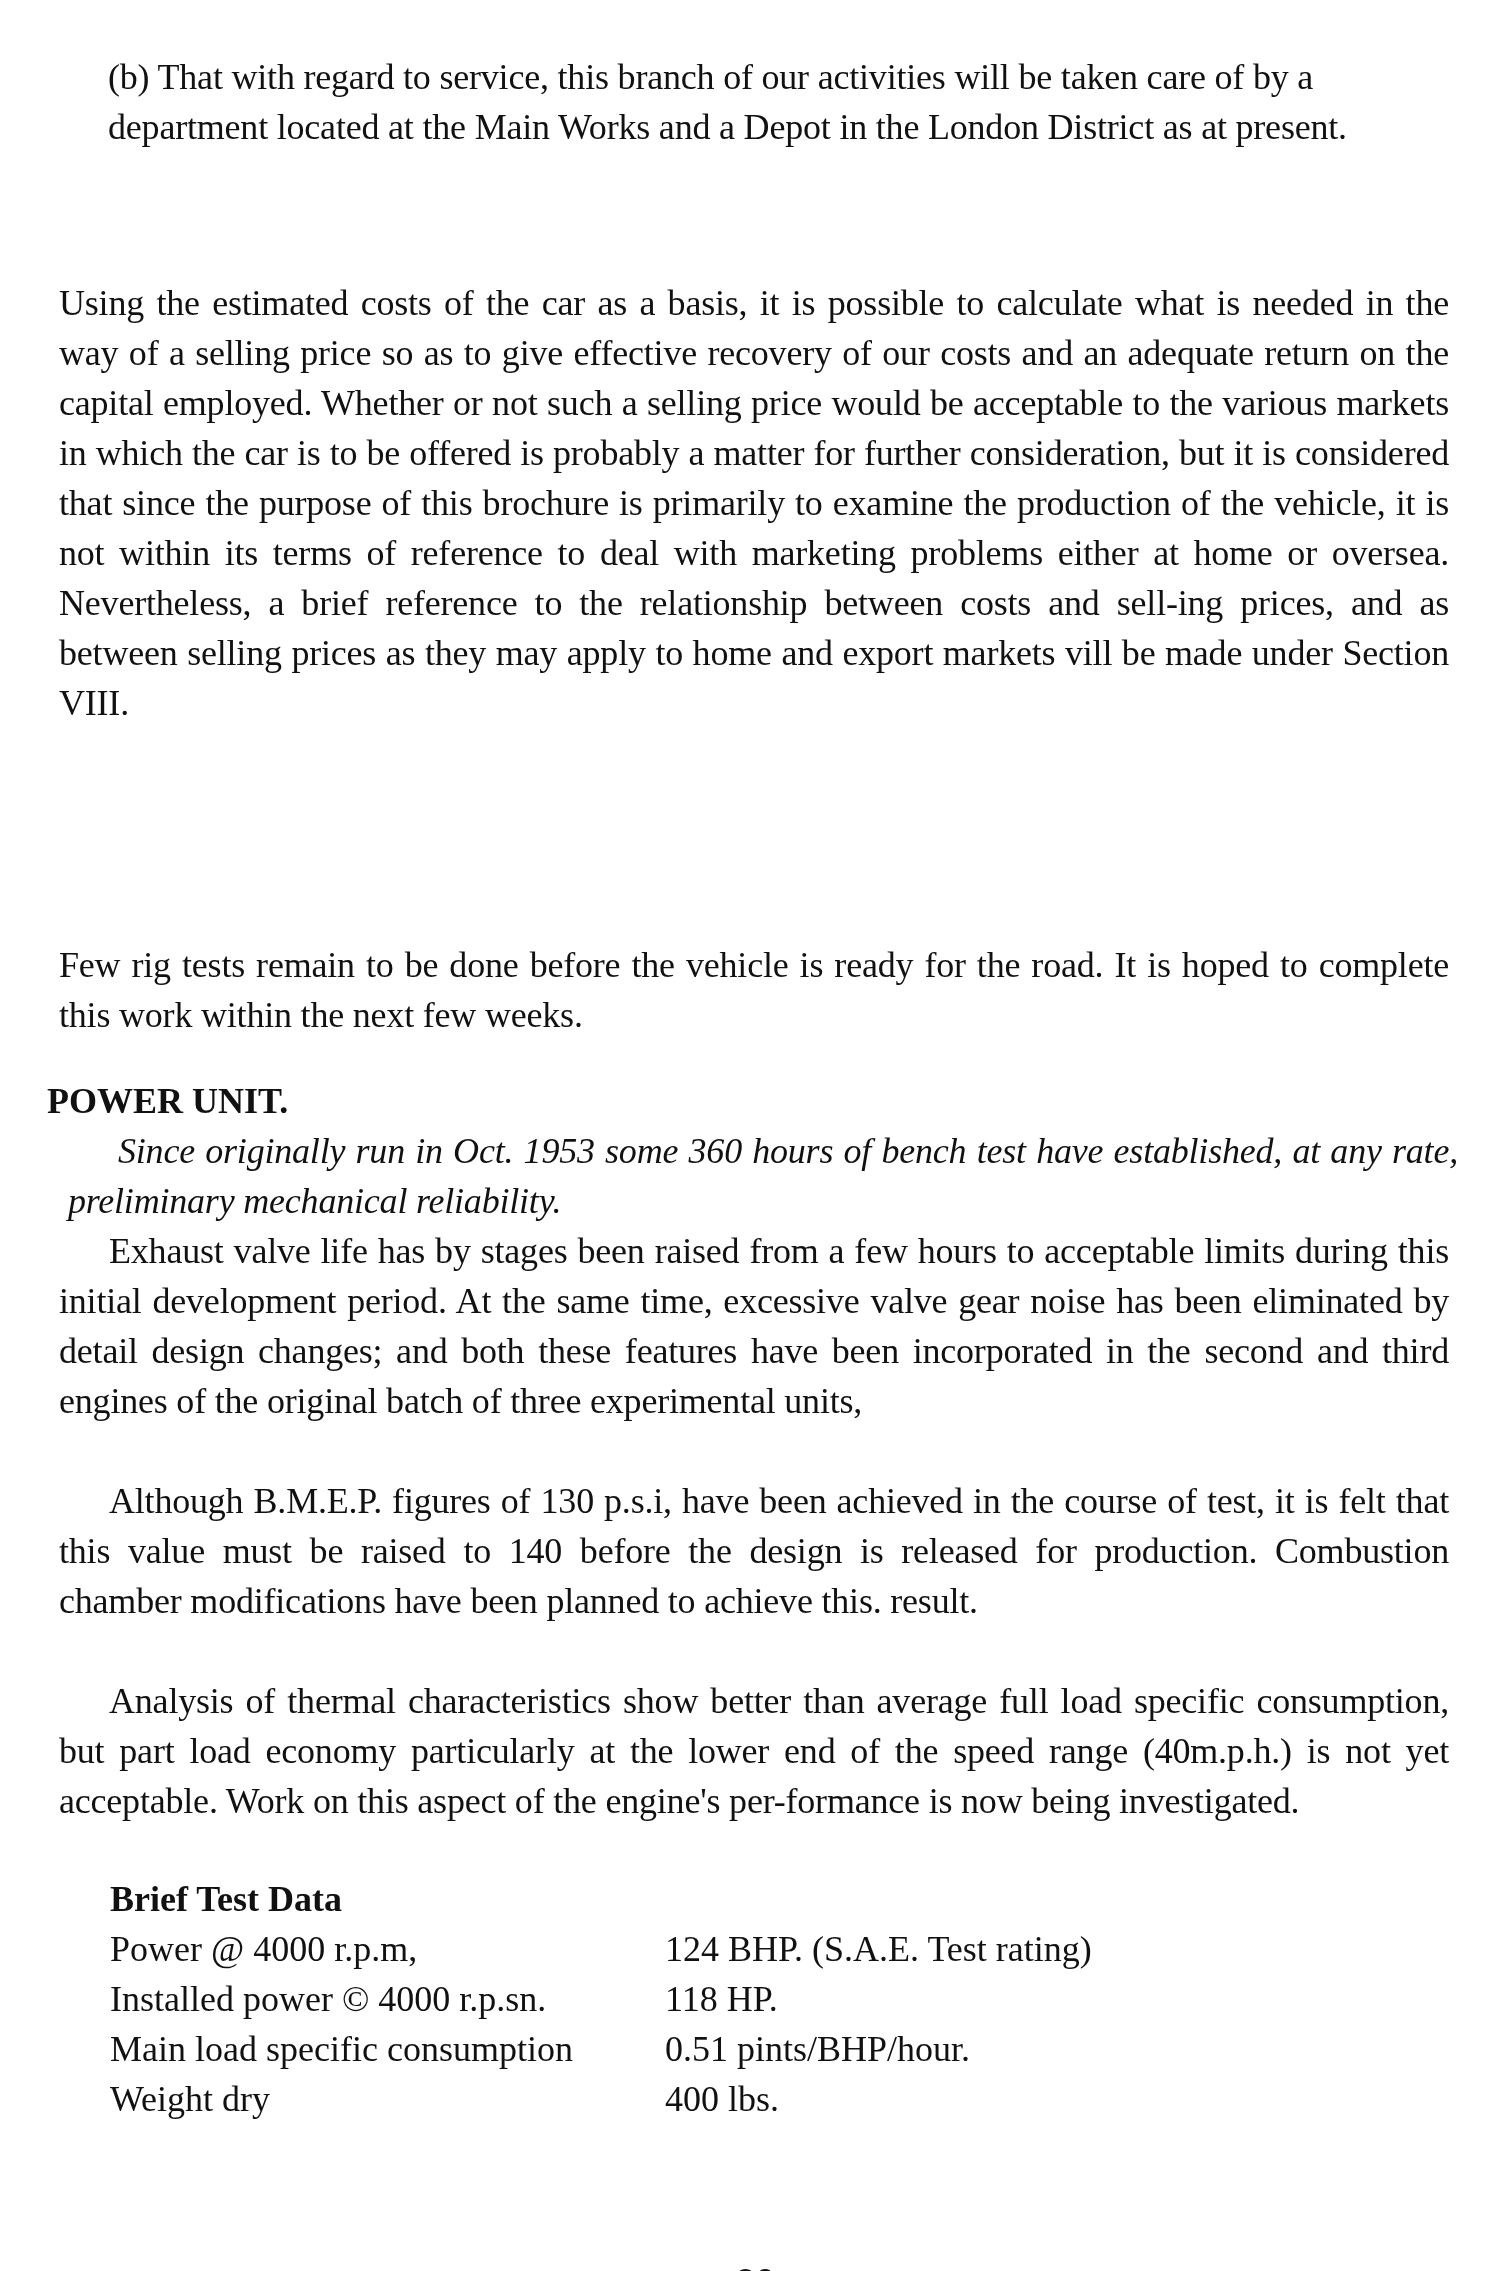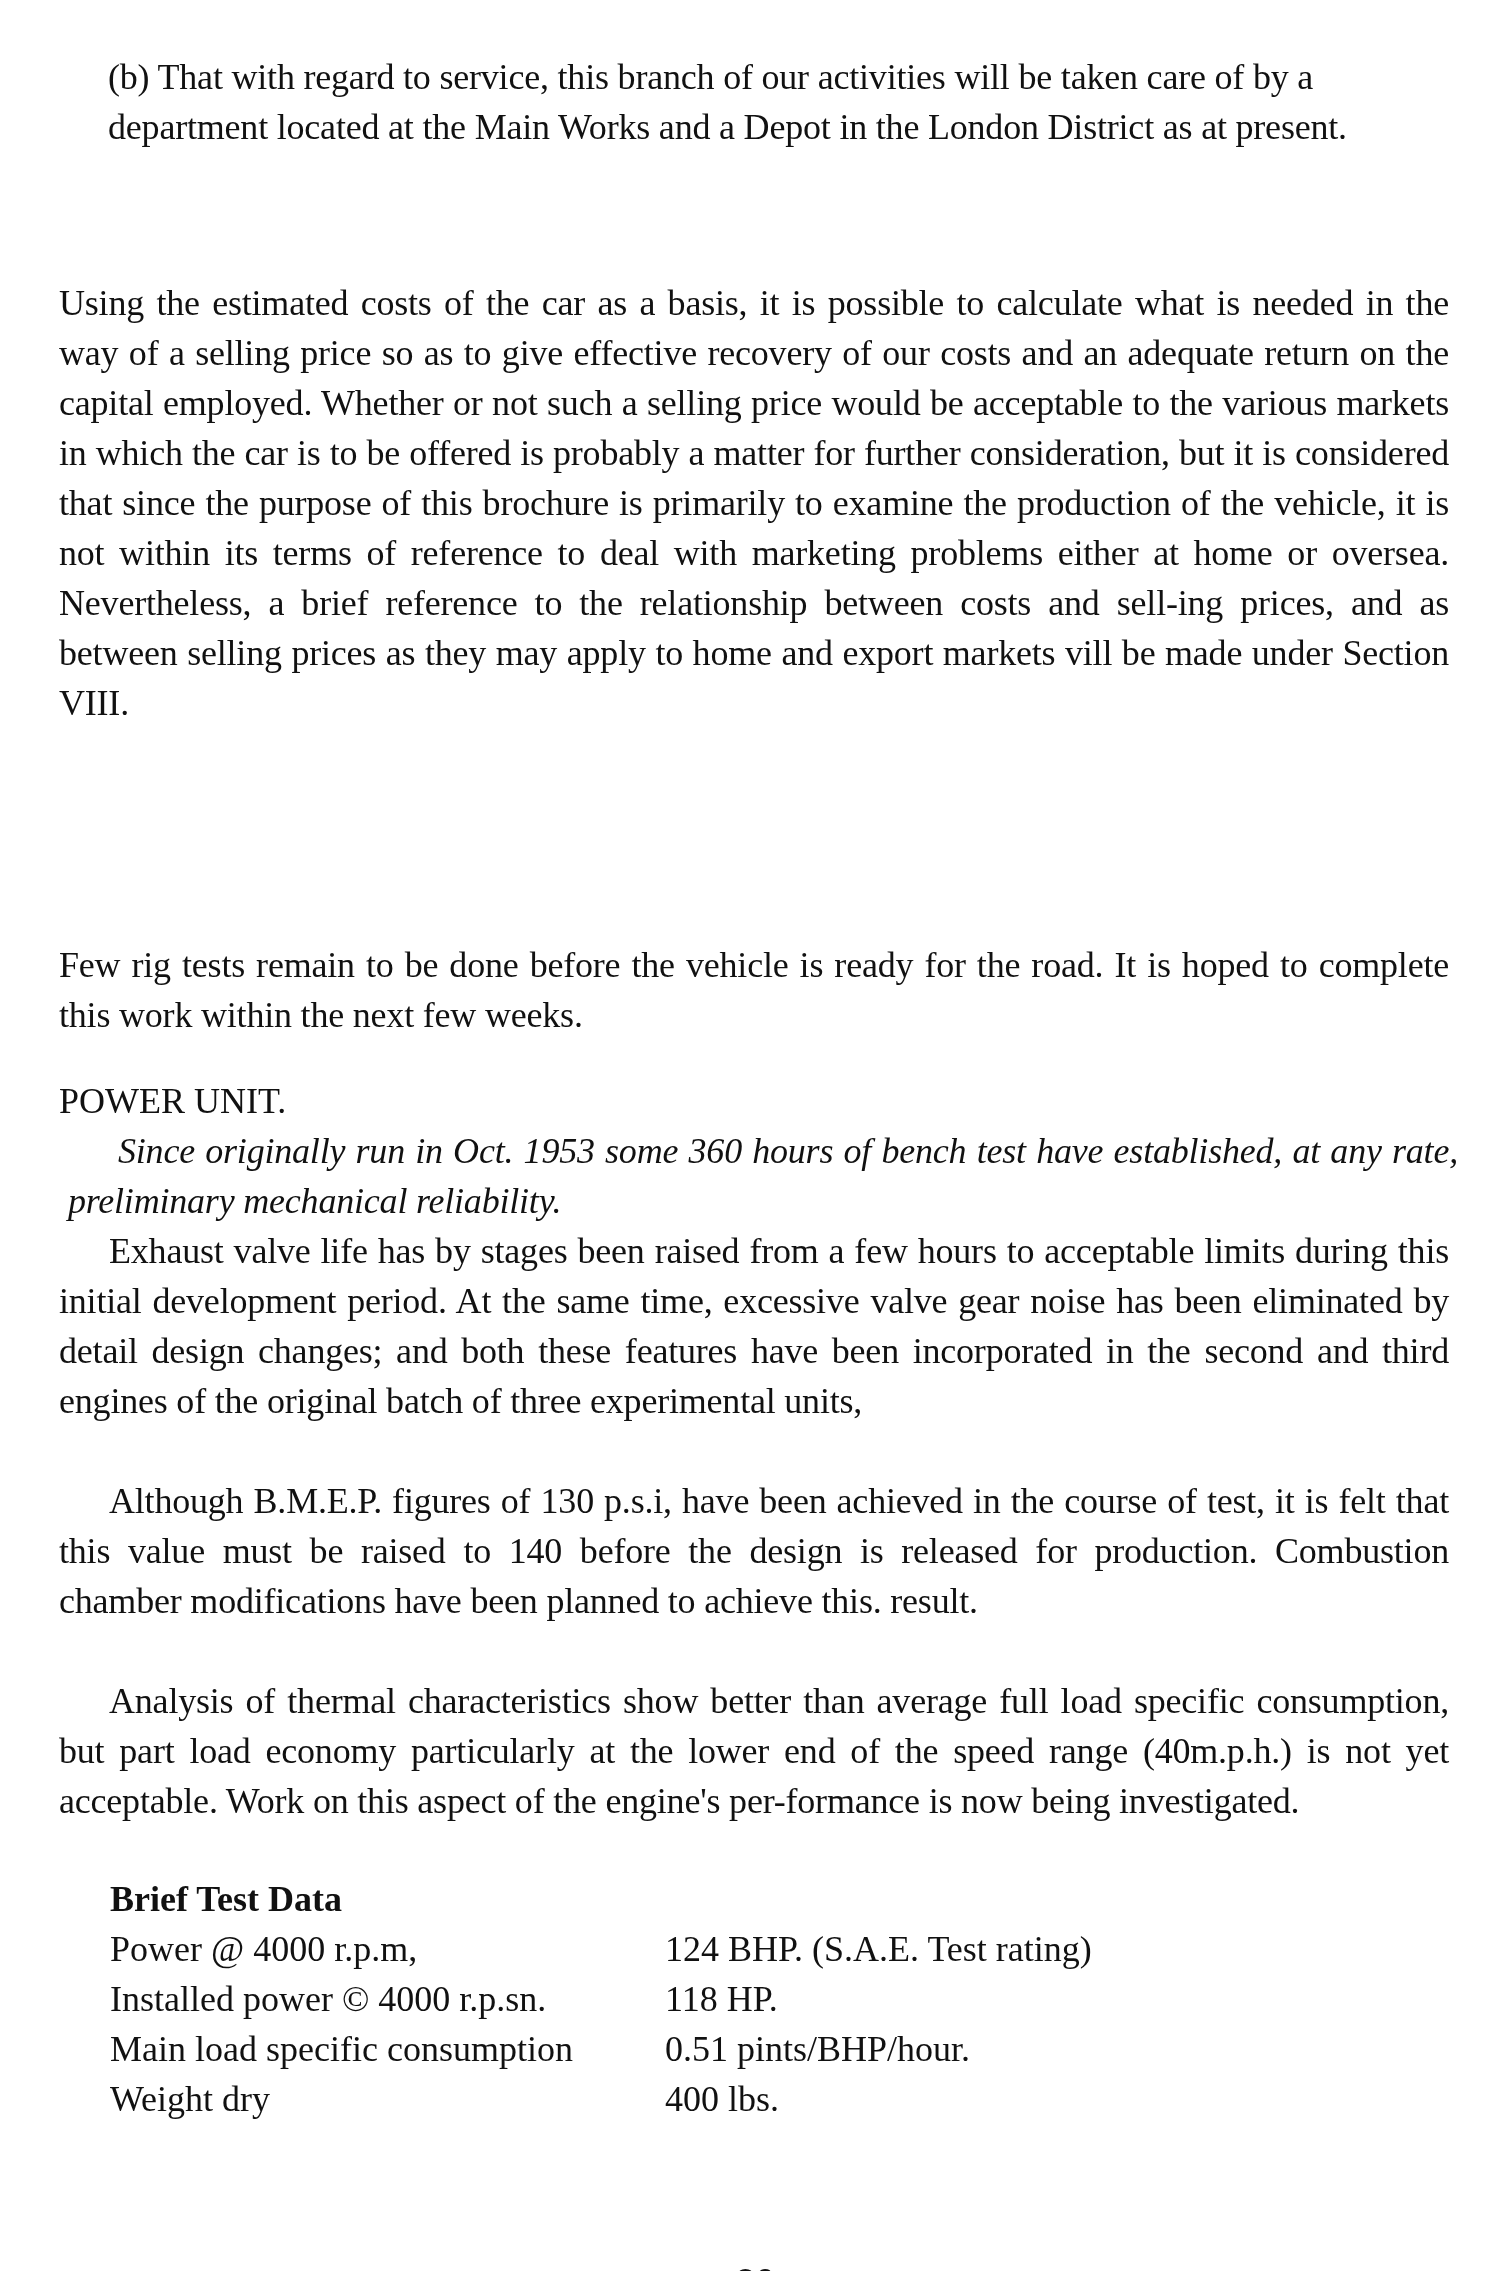--- a/index.html
+++ b/index.html
@@ -22,22 +22,22 @@
     text-align: left;
   }
   .para-main { left: 59px; width: 1390px; top: 238px; margin-top: 40px; }
   .heading {
     position: absolute; left: 60px; width: 1390px; top: 786px;
     font-weight: bold; font-size: 44px; line-height: 58px;
     text-align: center; letter-spacing: -0.3px;
   }
   .para-rig { left: 59px; width: 1390px; top: 940px; }
   .subhead {
-    position: absolute; left: 59px; top: 1076px;
-    font-weight: normal; font-size: 36px; line-height: 50px;
+    position: absolute; left: 47px; top: 1076px;
+    font-weight: bold; font-size: 36px; line-height: 50px;
   }
   .para-since { left: 68px; width: 1390px; top: 1126px; text-indent: 50px; font-style: italic; }
   .para-exhaust { left: 59px; width: 1390px; top: 1226px; text-indent: 50px; }
   .para-bmep { left: 59px; width: 1390px; top: 1476px; text-indent: 50px; }
   .para-analysis { left: 59px; width: 1390px; top: 1676px; text-indent: 50px; }
   .table-title {
     position: absolute; left: 110px; top: 1874px;
     font-weight: bold; font-size: 36px; line-height: 50px;
   }
   .test-table {

